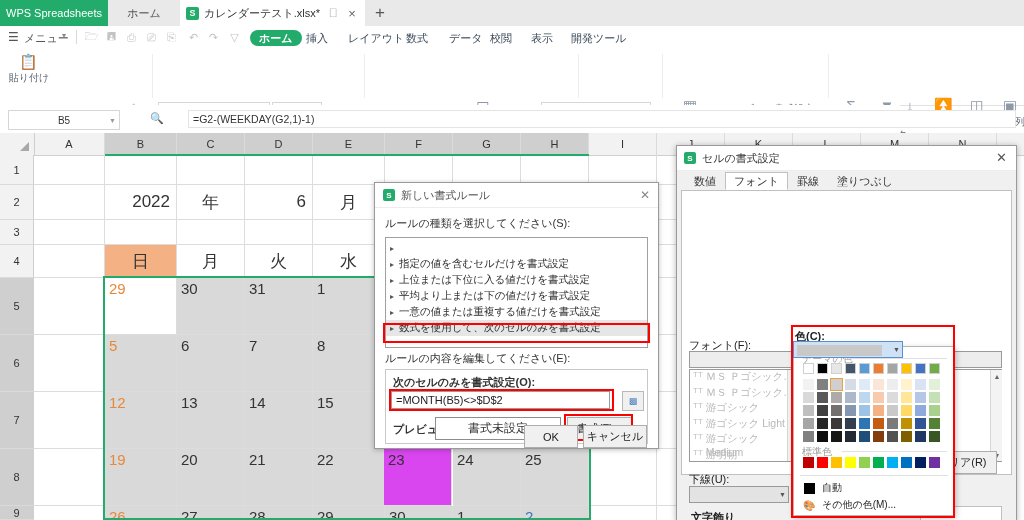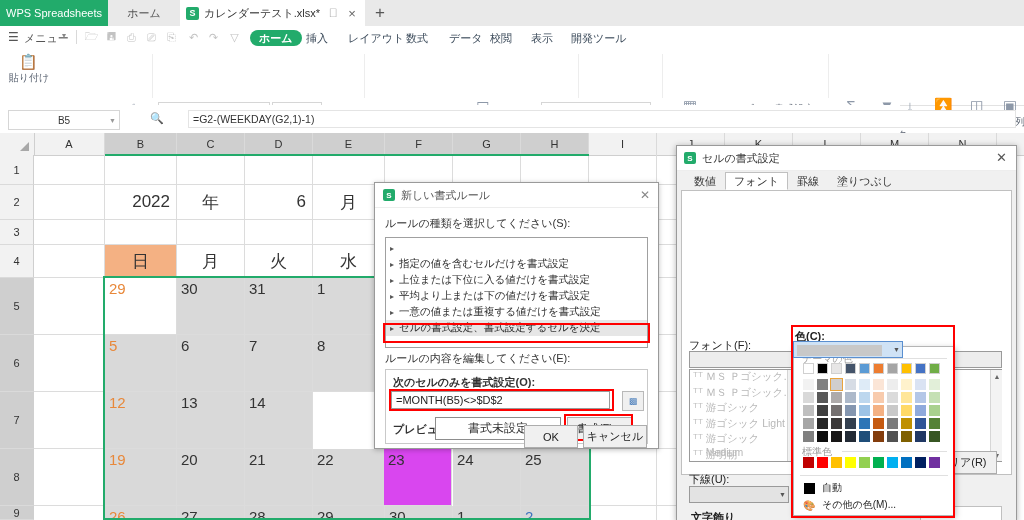--- a/index.html
+++ b/index.html
@@ -445,20 +445,21 @@
   <div class="cell" style="left:657px;top:202px;width:68px;height:57px"></div>
   <div class="cell" style="left:725px;top:202px;width:68px;height:57px"></div>
   <div class="cell" style="left:793px;top:202px;width:68px;height:57px"></div>
   <div class="cell" style="left:861px;top:202px;width:68px;height:57px"></div>
   <div class="cell" style="left:929px;top:202px;width:68px;height:57px"></div>
 
   <div class="cell" style="left:34px;top:259px;width:71px;height:57px"></div>
   <div class="cell date" style="left:105px;top:259px;width:72px;height:57px;background:#d9d9d9;color:#e8883a">12</div>
   <div class="cell date" style="left:177px;top:259px;width:68px;height:57px;background:#d9d9d9">13</div>
   <div class="cell date" style="left:245px;top:259px;width:68px;height:57px;background:#d9d9d9">14</div>
+  <div class="cell date" style="left:313px;top:259px;width:72px;height:57px;background:#d9d9d9">15</div>
   <div class="cell date" style="left:385px;top:259px;width:68px;height:57px;background:#d9d9d9">16</div>
   <div class="cell date" style="left:453px;top:259px;width:68px;height:57px;background:#d9d9d9">17</div>
   <div class="cell date" style="left:521px;top:259px;width:68px;height:57px;background:#d9d9d9">18</div>
   <div class="cell" style="left:589px;top:259px;width:68px;height:57px"></div>
   <div class="cell" style="left:657px;top:259px;width:68px;height:57px"></div>
   <div class="cell" style="left:725px;top:259px;width:68px;height:57px"></div>
   <div class="cell" style="left:793px;top:259px;width:68px;height:57px"></div>
   <div class="cell" style="left:861px;top:259px;width:68px;height:57px"></div>
   <div class="cell" style="left:929px;top:259px;width:68px;height:57px"></div>
 
@@ -521,21 +522,21 @@
     <div class="ruleitem">
       <span class="arw">▸</span>
       <span>平均より上または下の値だけを書式設定</span>
     </div>
     <div class="ruleitem">
       <span class="arw">▸</span>
       <span>一意の値または重複する値だけを書式設定</span>
     </div>
     <div class="ruleitem selected">
       <span class="arw">▸</span>
-      <span>セルの書式設定、書式設定するセルを決定</span>
+      <span>数式を使用して、次のセルのみを書式設定</span>
     </div>
   </div>
   <div class="redbox" style="left:8px;top:140px;width:267px;height:20px"></div>
 
   <div class="lab" style="left:10px;top:168px">ルールの内容を編集してください(E):</div>
 
   <div class="editbox"></div>
   <div class="lab" style="left:18px;top:192px;font-weight:bold">次のセルのみを書式設定(O):</div>
   <div class="fx-input">=MONTH(B5)&lt;&gt;$D$2</div>
   <div class="collapsebtn">▩</div>

